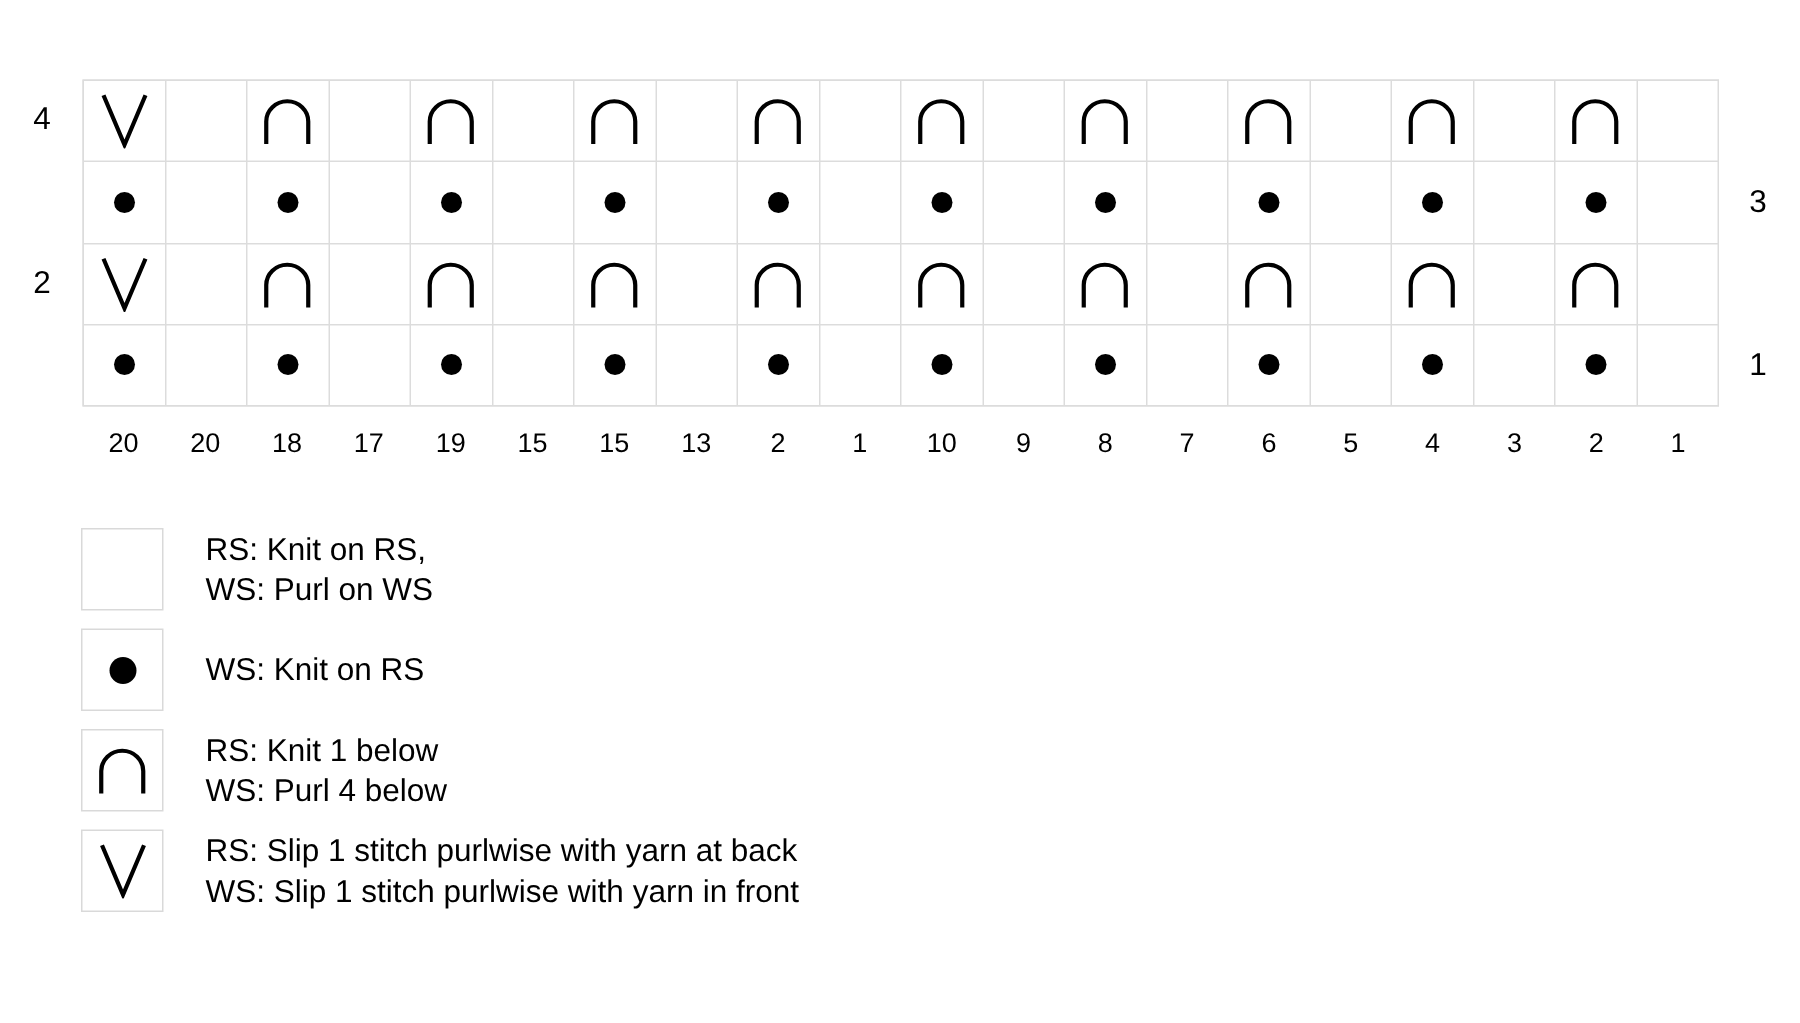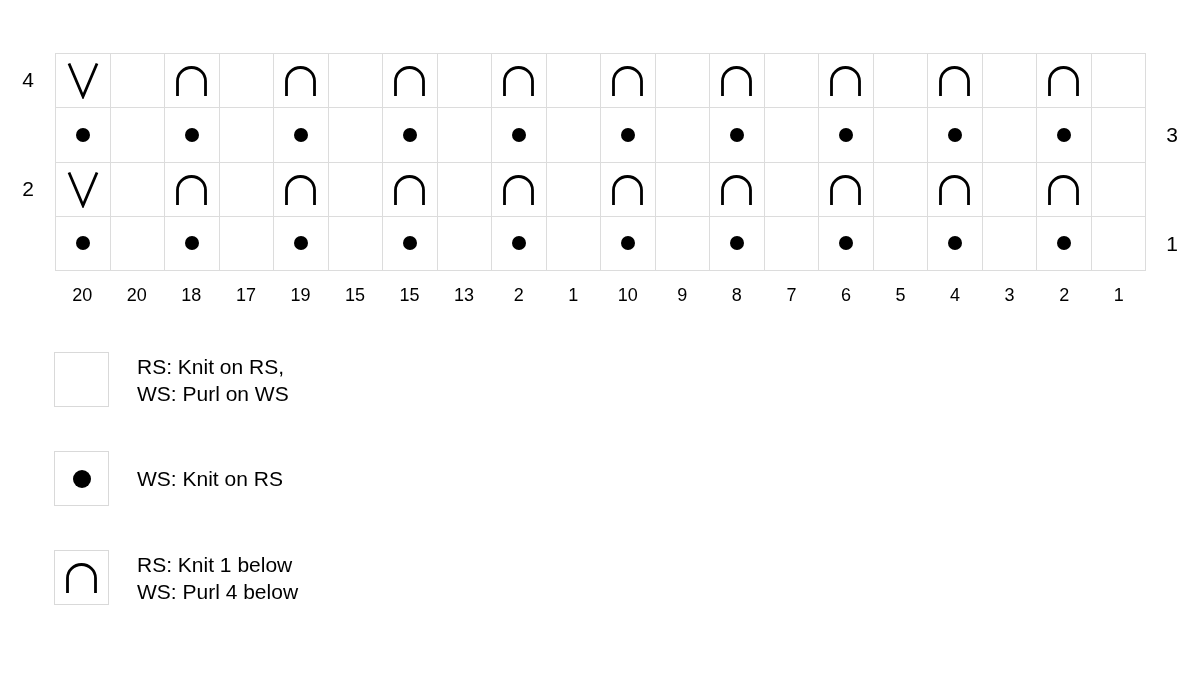--- a/index.html
+++ b/index.html
@@ -60,21 +60,21 @@
     display:flex;align-items:center;justify-content:center;
     font-size:18px;
     text-align:right;
   }
   
   #legend{
     position:absolute;
     left:54px; top:352px;
     display:flex;
     flex-direction:column;
-    gap:44px;
+    gap:12px;
   }
   .legend-item{
     display:flex;
     align-items:center;
   }
   .legend-swatch{
     width:55px;height:55px;
     border:1px solid var(--legend-border);
     background:var(--bg);
     display:flex;align-items:center;justify-content:center;
@@ -392,13 +392,24 @@
     <div class="legend-swatch">
         <svg width="37" height="35" viewBox="0 0 37 35">
           <path d="M 4.5 33 L 4.5 18 A 14 13.5 0 0 1 32.5 18 L 32.5 33" fill="none" stroke="#000000" stroke-width="2.8" stroke-linecap="butt"></path>
         </svg>
       </div>
     <div class="legend-text">
       <div>RS: Knit 1 below</div>
       <div>WS: Purl 4 below</div>
     </div>
   </div>
+  <div class="legend-item">
+    <div class="legend-swatch">
+        <svg width="34" height="37" viewBox="0 0 34 37">
+          <path d="M 3 1.5 L 17 34.5 L 31 1.5" fill="none" stroke="#000000" stroke-width="2.8" stroke-linejoin="miter"></path>
+        </svg>
+      </div>
+    <div class="legend-text">
+      <div>RS: Slip 1 stitch purlwise with yarn at back</div>
+      <div>WS: Slip 1 stitch purlwise with yarn in front</div>
+    </div>
+  </div>
 </div>
 
 </body></html>

